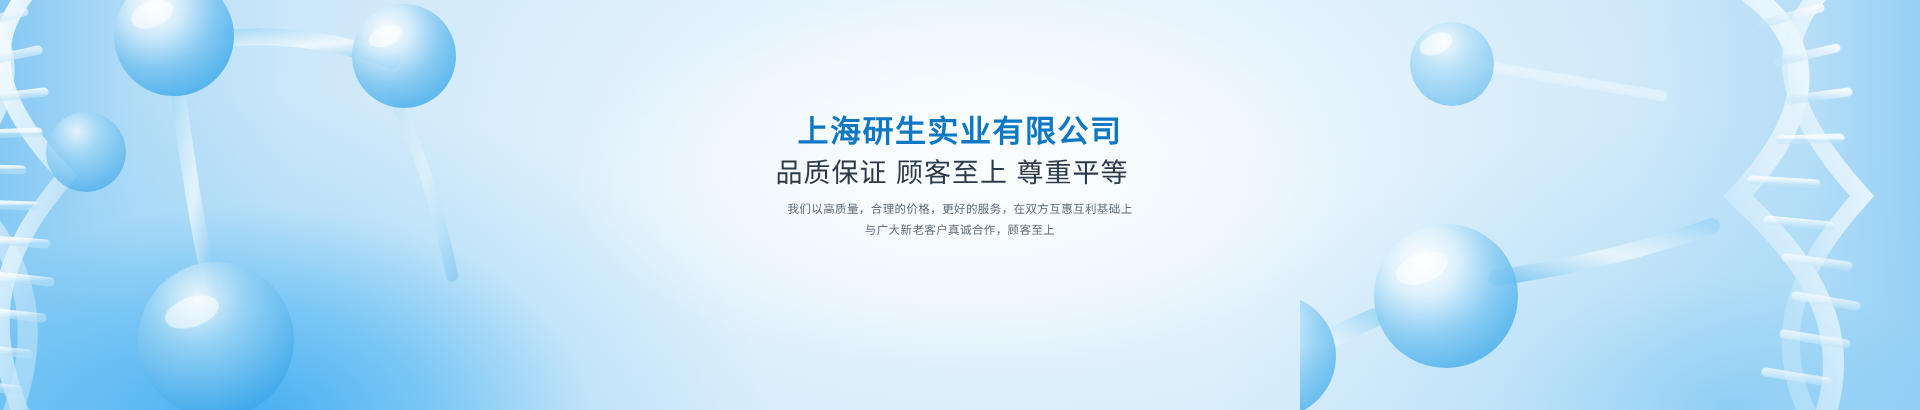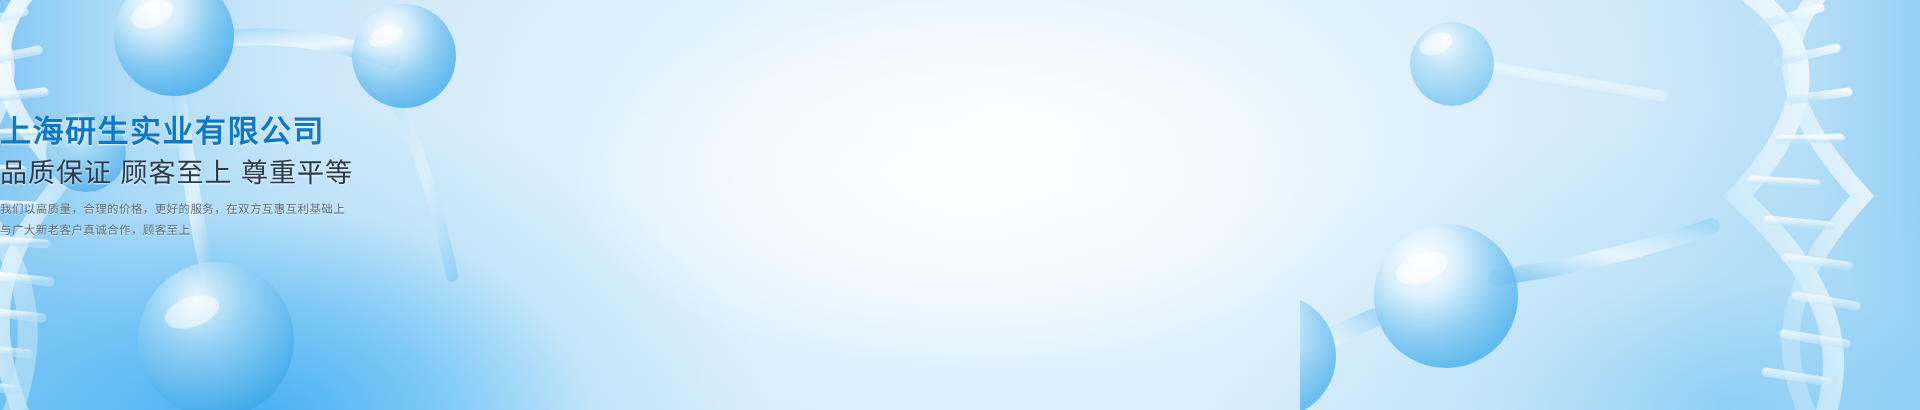--- a/index.html
+++ b/index.html
@@ -99,21 +99,21 @@
 
   .art svg { display: block; width: 100%; height: 100%; }
 
   
 
   .copy {
     position: absolute;
     left: 0;
     right: 0;
     top: 112px;
-    text-align: left;
+    text-align: center;
     z-index: 6;
   }
 
   .company-title {
     margin: 0;
     font-size: 31px;
     line-height: 40px;
     font-weight: bold;
     letter-spacing: 1.5px;
     color: #0e78c4;

